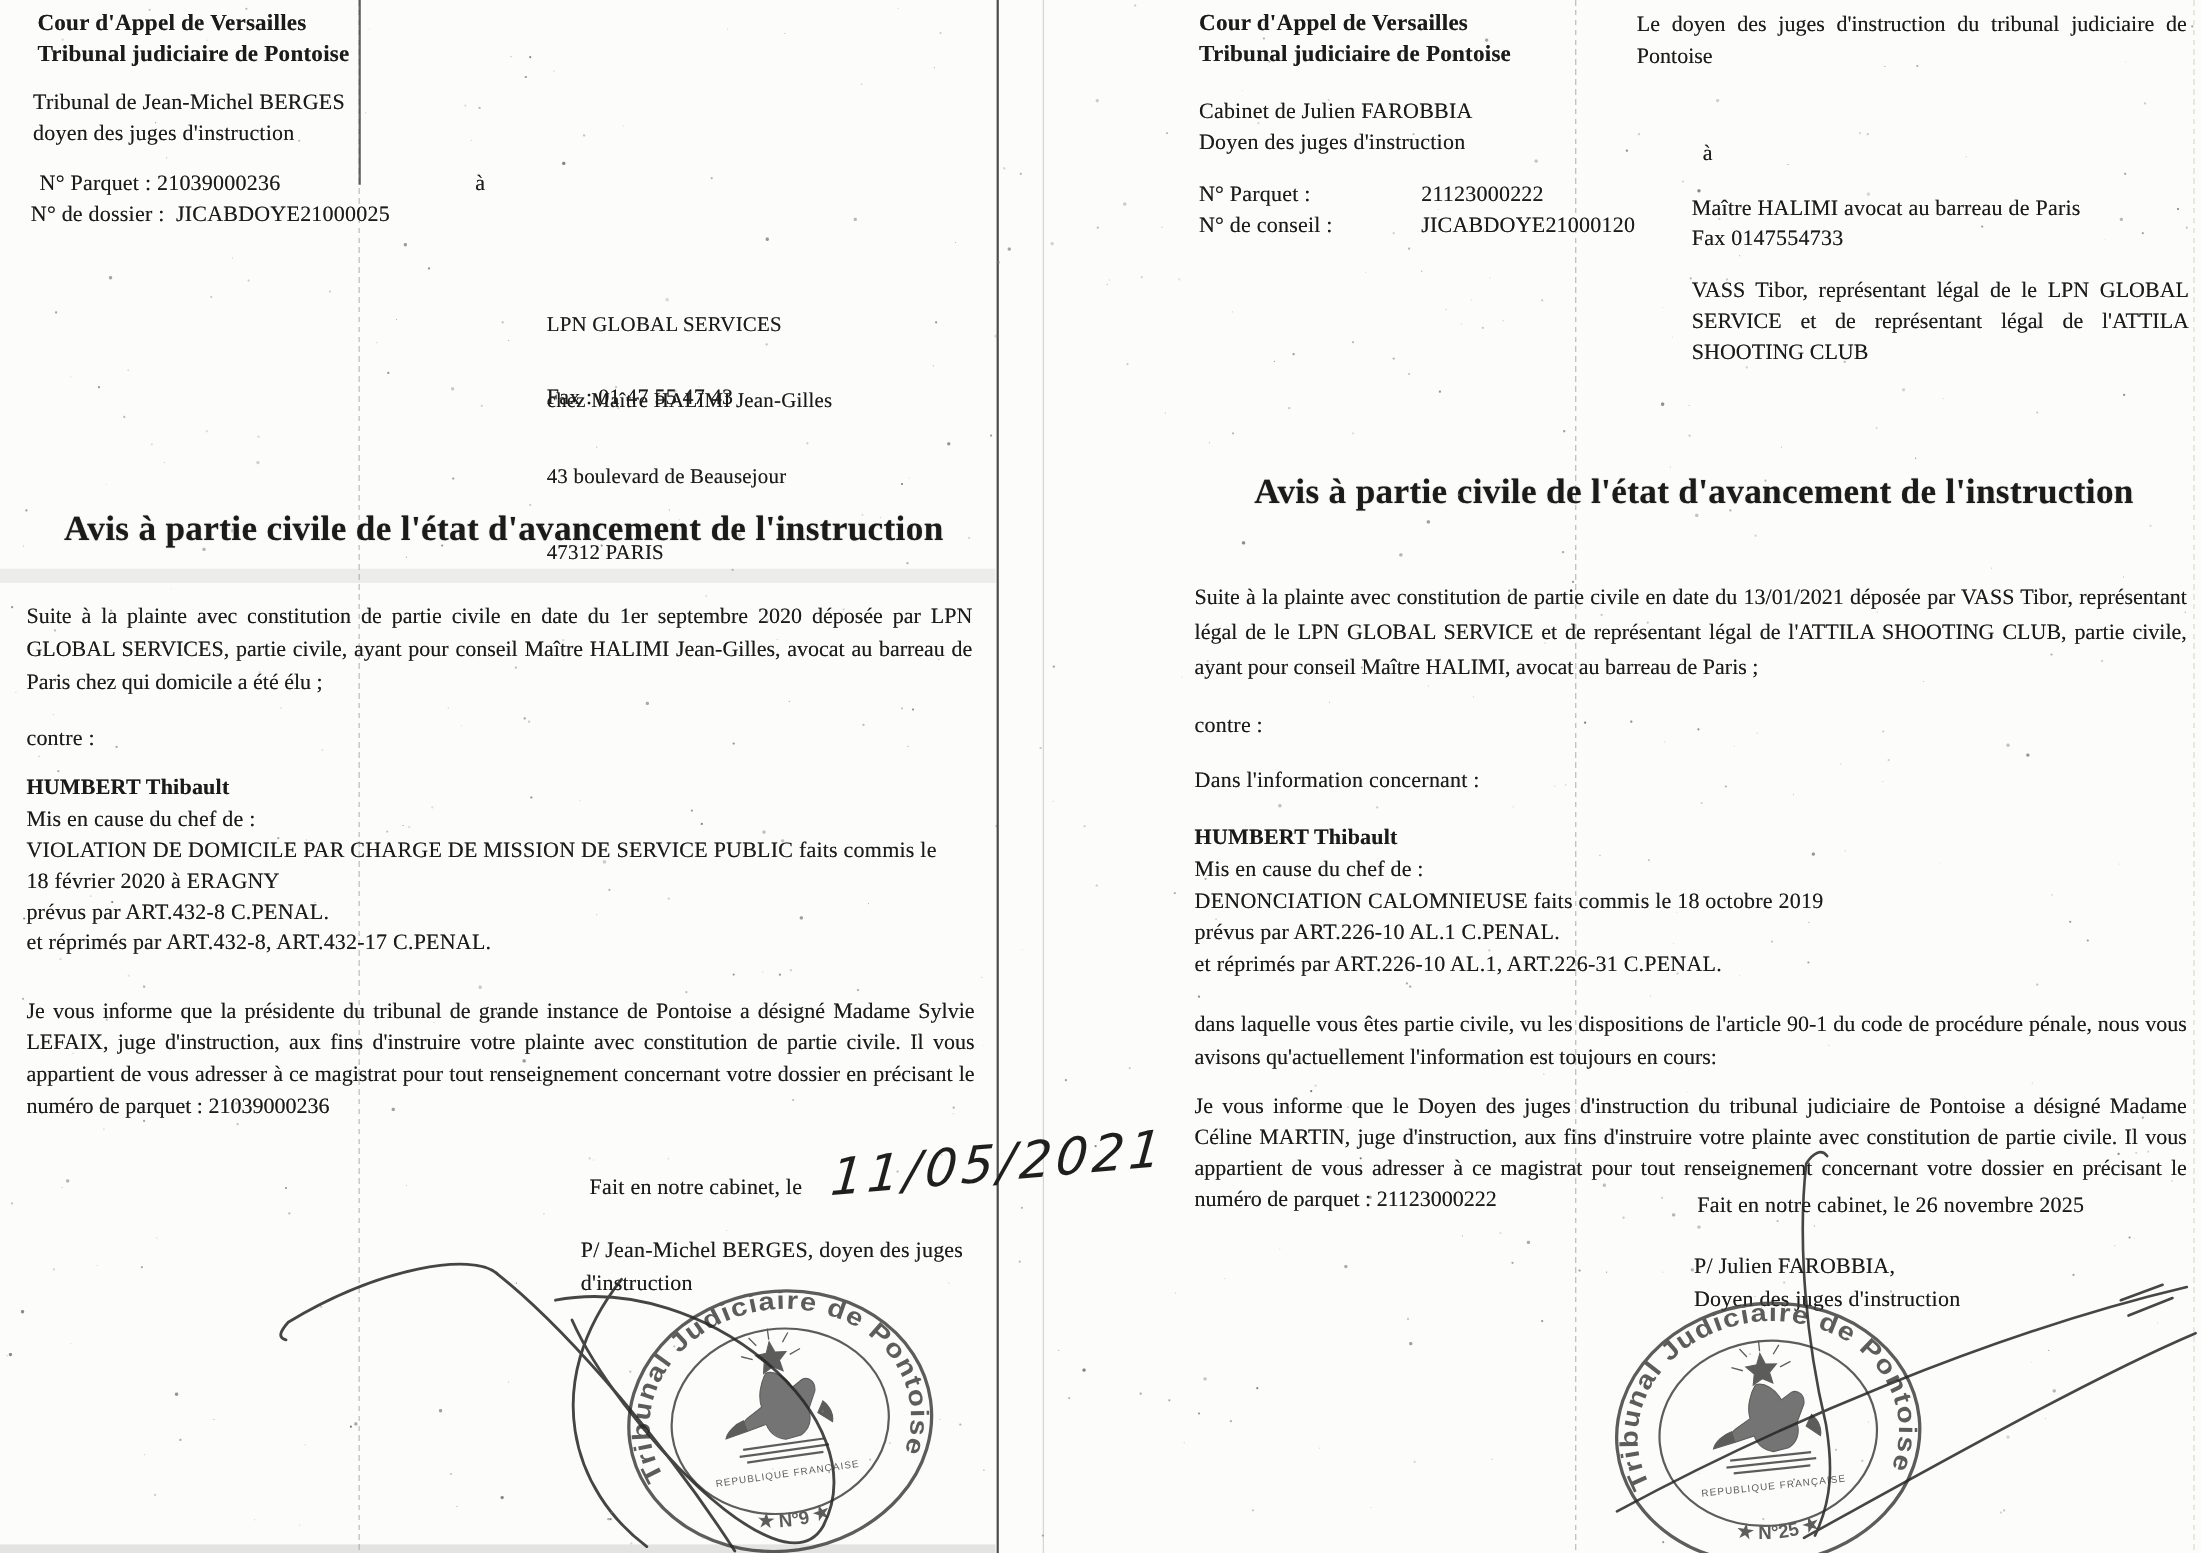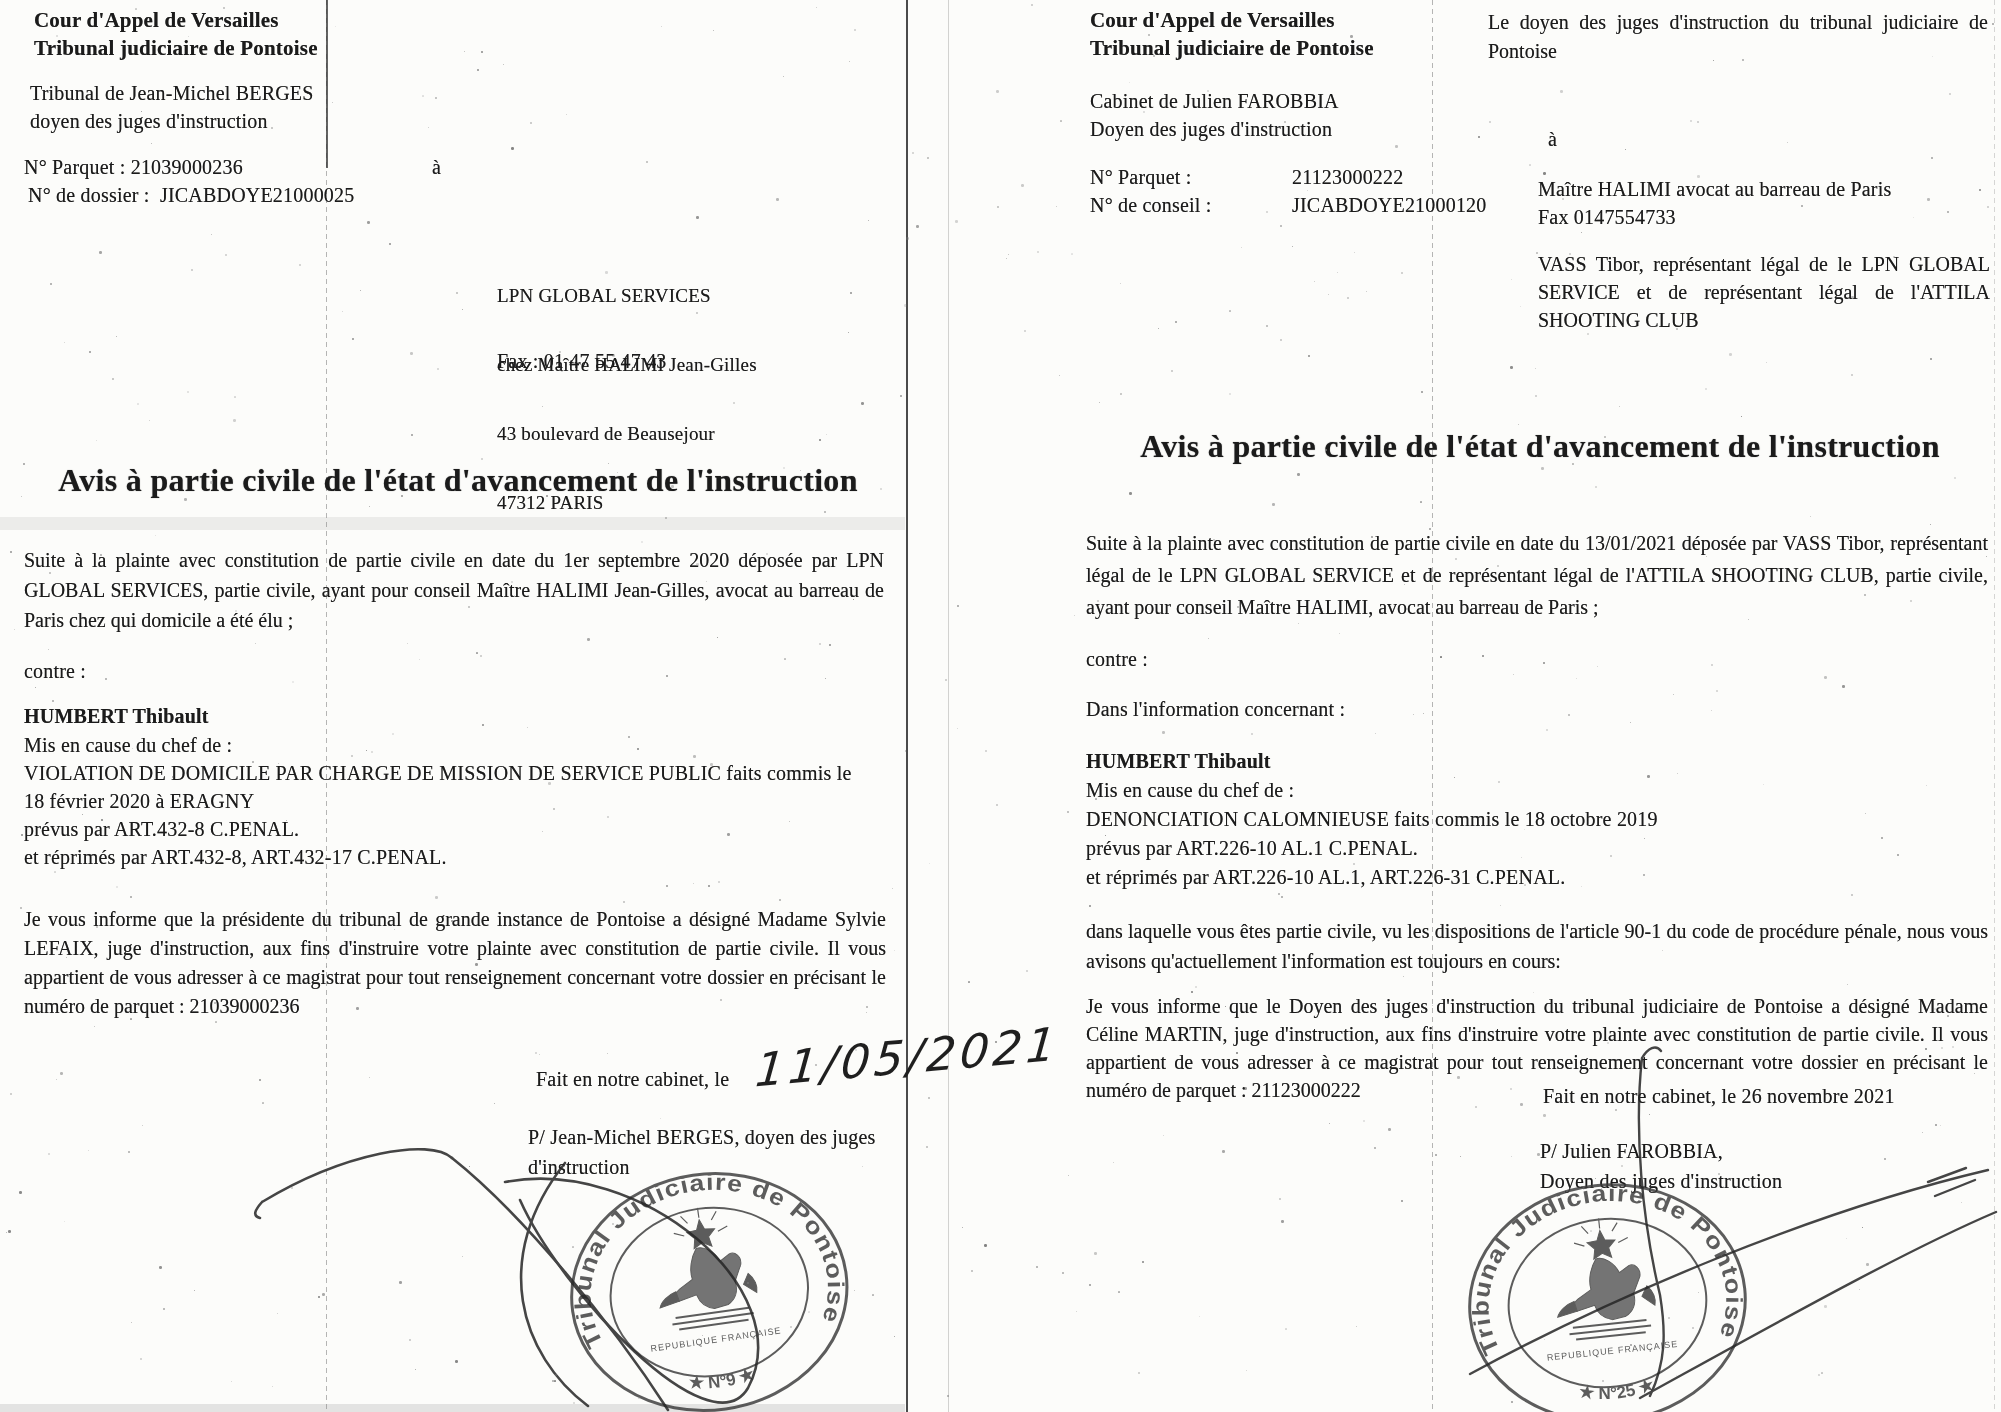--- a/index.html
+++ b/index.html
@@ -39,21 +39,21 @@
   <div class="band" style="left:0;top:517px;width:905px;height:13px;opacity:.14"></div>
   <div class="band" style="left:0;top:1404px;width:905px;height:8px;opacity:.22"></div>
 
   <div>
     <div class="line hdr" style="left:34px;top:8px">Cour d'Appel de Versailles</div>
     <div class="line hdr" style="left:34px;top:36px">Tribunal judiciaire de Pontoise</div>
 
     <div class="line" style="left:30px;top:82px">Tribunal de Jean-Michel BERGES</div>
     <div class="line" style="left:30px;top:110px">doyen des juges d'instruction</div>
 
-    <div class="line" style="left:24px;top:156px">N° Parquet : 21039000236</div>
+    <div class="line" style="left:36px;top:156px">N° Parquet : 21039000236</div>
     <div class="line" style="left:432px;top:156px">à</div>
     <div class="line" style="left:28px;top:184px">N° de dossier :  JICABDOYE21000025</div>
 
     <div class="line addr" style="left:497px;top:238px">
       <span style="display:block">LPN GLOBAL SERVICES</span>
       <span style="display:block">chez Maître HALIMI Jean-Gilles</span>
       <span style="display:block">43 boulevard de Beausejour</span>
       <span style="display:block">47312 PARIS</span>
     </div>
     <div class="line" style="left:497px;top:350px">Fax : 01 47 55 47 43</div>
@@ -149,21 +149,21 @@
     <div class="line bold" style="left:1086px;top:750px">HUMBERT Thibault</div>
     <div class="line" style="left:1086px;top:779px">Mis en cause du chef de :</div>
     <div class="line" style="left:1086px;top:808px">DENONCIATION CALOMNIEUSE faits commis le 18 octobre 2019</div>
     <div class="line" style="left:1086px;top:837px">prévus par ART.226-10 AL.1 C.PENAL.</div>
     <div class="line" style="left:1086px;top:866px">et réprimés par ART.226-10 AL.1, ART.226-31 C.PENAL.</div>
 
     <div class="block" style="left:1086px;top:916px;width:902px;line-height:30px">dans laquelle vous êtes partie civile, vu les dispositions de l'article 90-1 du code de procédure pénale, nous vous avisons qu'actuellement l'information est toujours en cours:</div>
 
     <div class="block" style="left:1086px;top:979px;width:902px;line-height:28px;top:992px">Je vous informe que le Doyen des juges d'instruction du tribunal judiciaire de Pontoise a désigné Madame Céline MARTIN, juge d'instruction, aux fins d'instruire votre plainte avec constitution de partie civile. Il vous appartient de vous adresser à ce magistrat pour tout renseignement concernant votre dossier en précisant le numéro de parquet : 21123000222</div>
 
-    <div class="line" style="left:1543px;top:1085px">Fait en notre cabinet, le 26 novembre 2021</div>
+    <div class="line" style="left:1543px;top:1085px">Fait en notre cabinet, le 26 novembre 2025</div>
     <div class="line" style="left:1540px;top:1140px">P/ Julien FAROBBIA,</div>
     <div class="line" style="left:1540px;top:1170px">Doyen des juges d'instruction</div>
 
     <svg class="stamp" style="left:1463px;top:1178px;transform:rotate(-6deg)" width="290" height="260" viewBox="0 0 290 260">
       <g stroke="#3a3a3a" fill="none" stroke-width="3">
         <ellipse cx="145" cy="125" rx="138" ry="118"></ellipse>
         <ellipse cx="145" cy="125" rx="99" ry="84" stroke-width="2"></ellipse>
       </g>
       <defs>
         <path id="arcR" d="M37,168 A119,102 0 1 1 253,168"></path>

